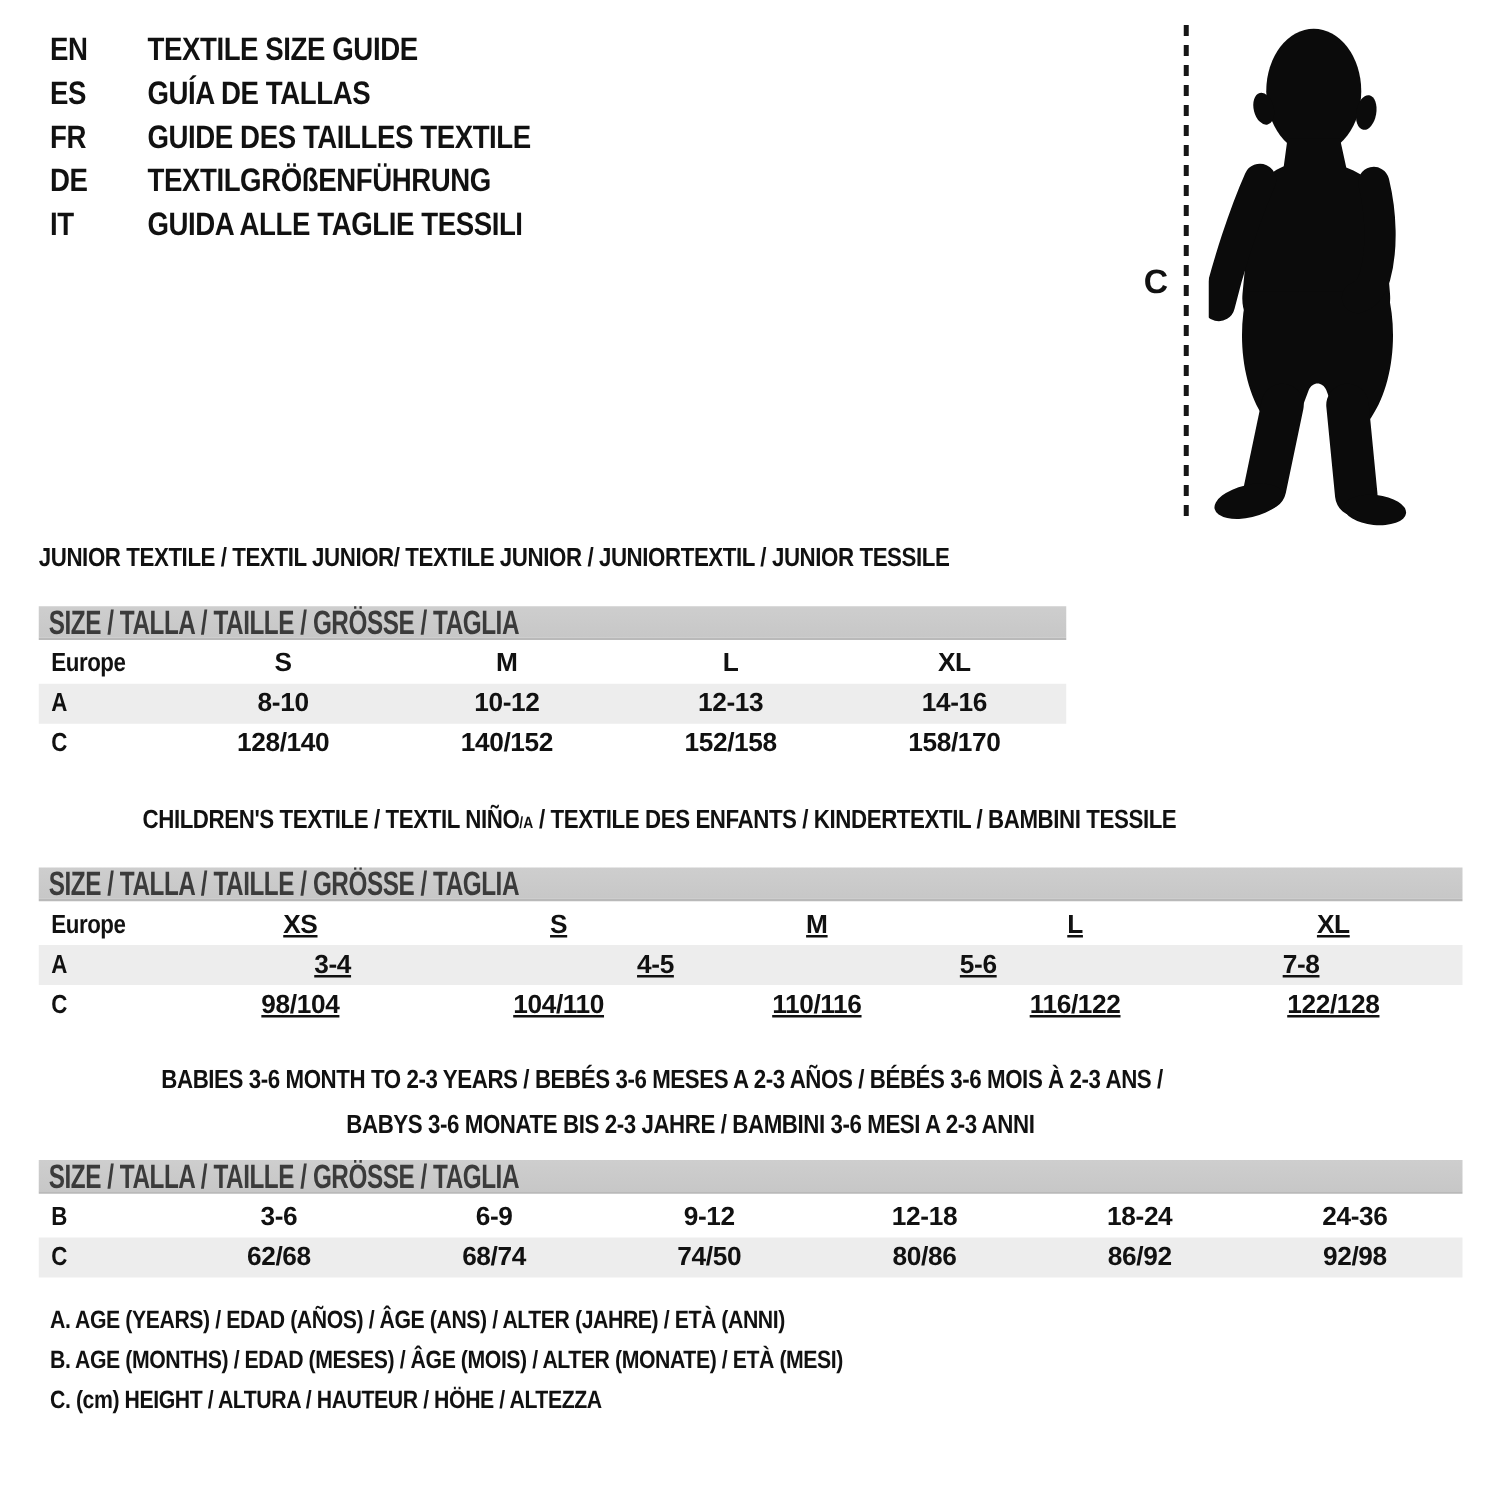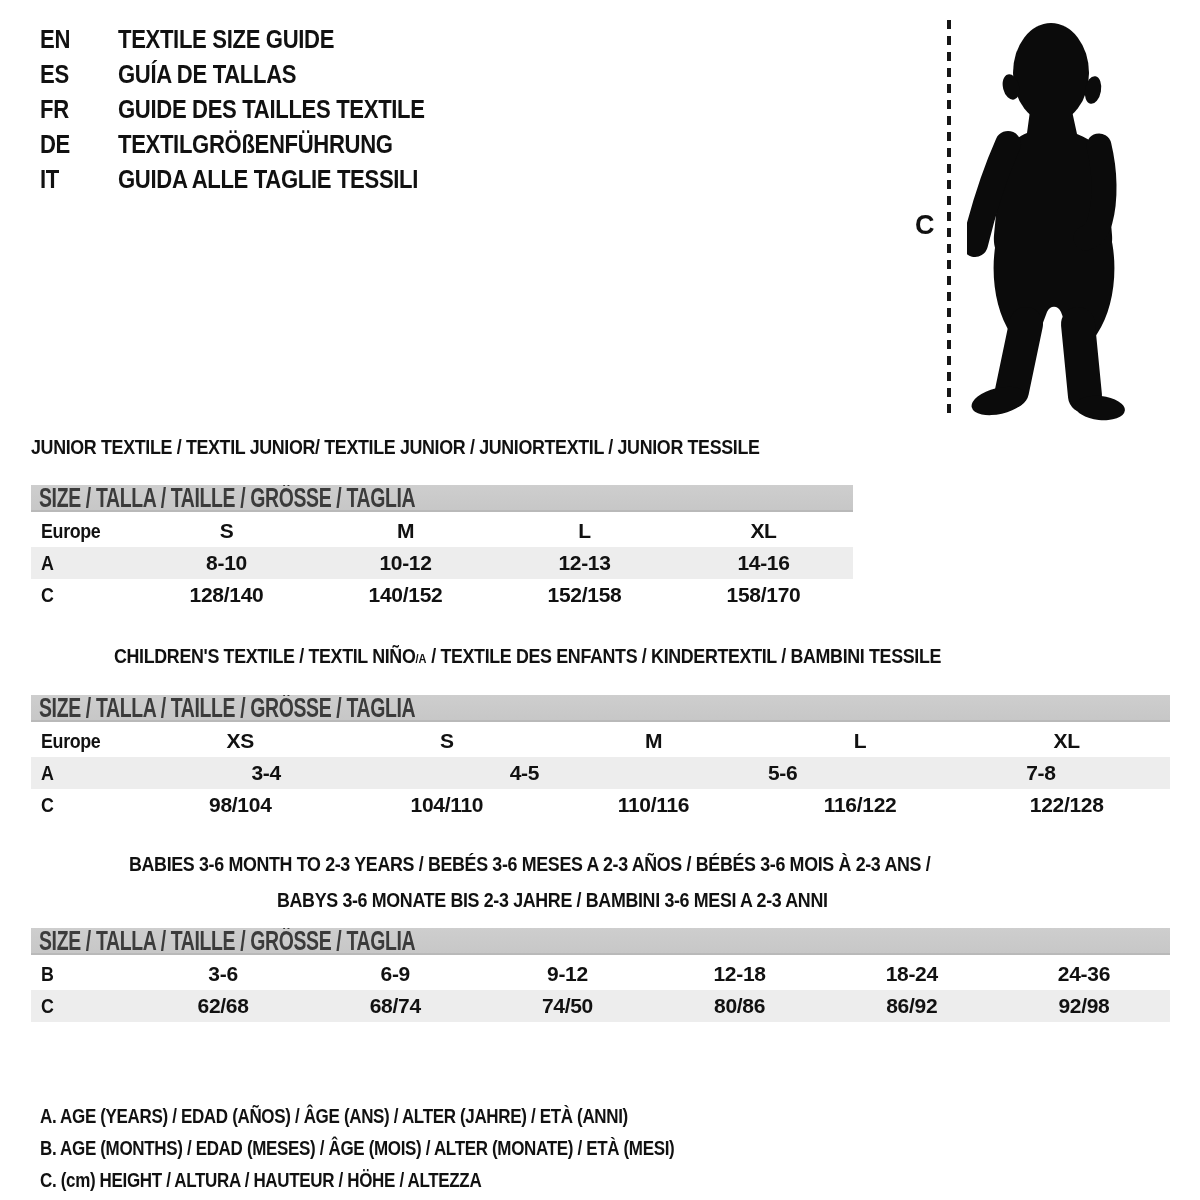--- a/index.html
+++ b/index.html
@@ -25,39 +25,39 @@
   .measure-label{position:absolute;left:0;top:194px;font-size:27px;line-height:27px;}
   .dash-line{position:absolute;left:32px;top:2px;width:4px;height:398px;
     background:repeating-linear-gradient(to bottom,#161616 0 9px,transparent 9px 16px);}
   .figure svg{position:absolute;left:52px;top:3px;}
 
   
   .section{position:absolute;left:31px;}
   .section h2{margin:0;font-size:21px;line-height:22px;font-weight:bold;text-align:center;}
   .title-line{display:block;height:36px;line-height:36px;}
   #sec-junior{top:436px;width:822px;}
-  #sec-children{top:645px;width:1139px;}
+  #sec-children{top:645px;width:1139px;text-decoration:underline;}
   #sec-babies{top:846px;width:1139px;}
   #sec-junior .table{margin-top:27px;}
   #sec-children .table{margin-top:25px;}
   #sec-babies .table{margin-top:10px;}
   #sec-babies h2{line-height:36px;}
 
   .thead{height:25px;line-height:26px;padding-left:8px;
     background:linear-gradient(#cecece,#c7c7c7);
     border-bottom:2px solid #b9b9b9;margin-bottom:3px;
     font-size:27px;color:#3b3b3b;overflow:hidden;}
   .trow{display:flex;height:32px;line-height:32px;font-size:21px;}
   .trow.alt{background:#ededed;}
   .tlabel{width:106px;padding-left:10px;box-sizing:border-box;flex:none;}
   .tcell{flex:1;text-align:center;letter-spacing:-0.3px;}
   .sub{font-size:13px;letter-spacing:0;}
 
   
-  .legend{position:absolute;left:40px;top:1100px;}
+  .legend{position:absolute;left:40px;top:1040px;}
   .legend-line{height:32px;line-height:32px;font-size:20px;}
 </style>
 </head>
 <body>
 
 <div class="lang-header">
   <div class="lang-row">
     <span class="lang-code cond">EN</span>
     <span class="lang-title cond">TEXTILE SIZE GUIDE</span>
   </div>

